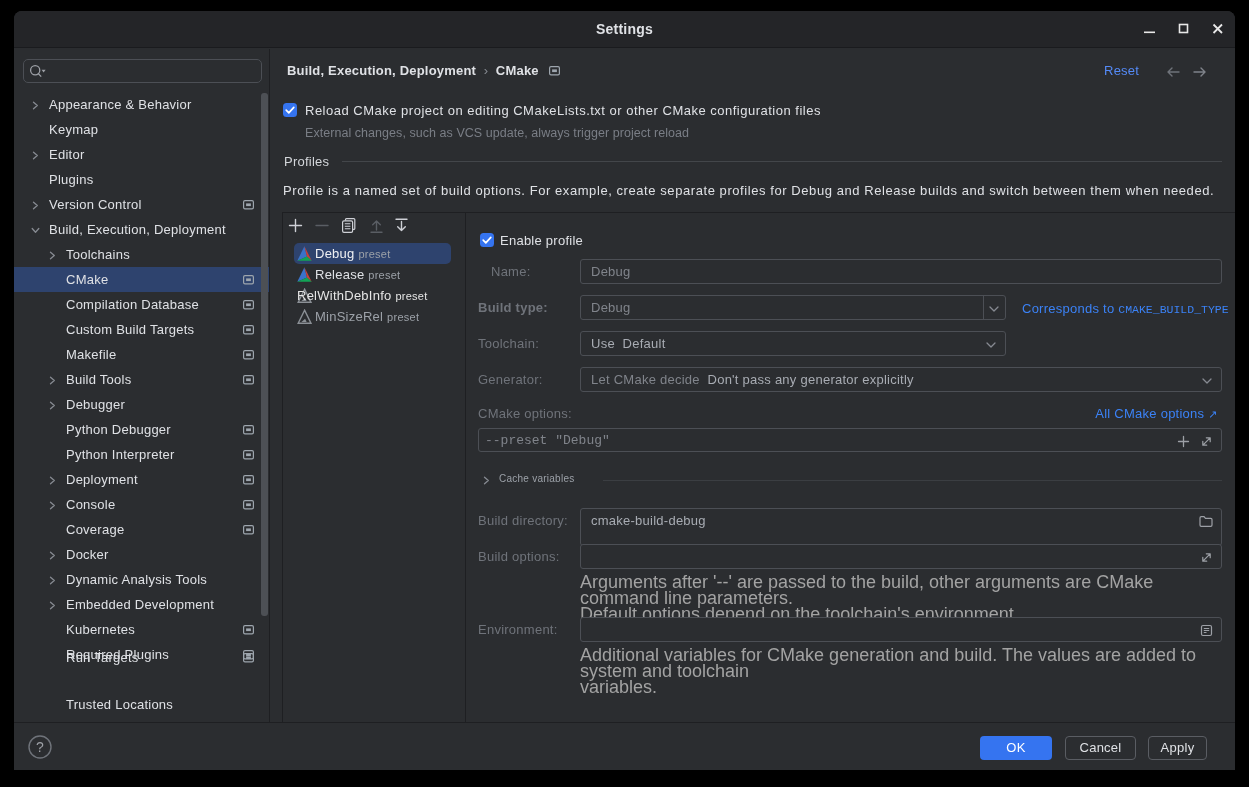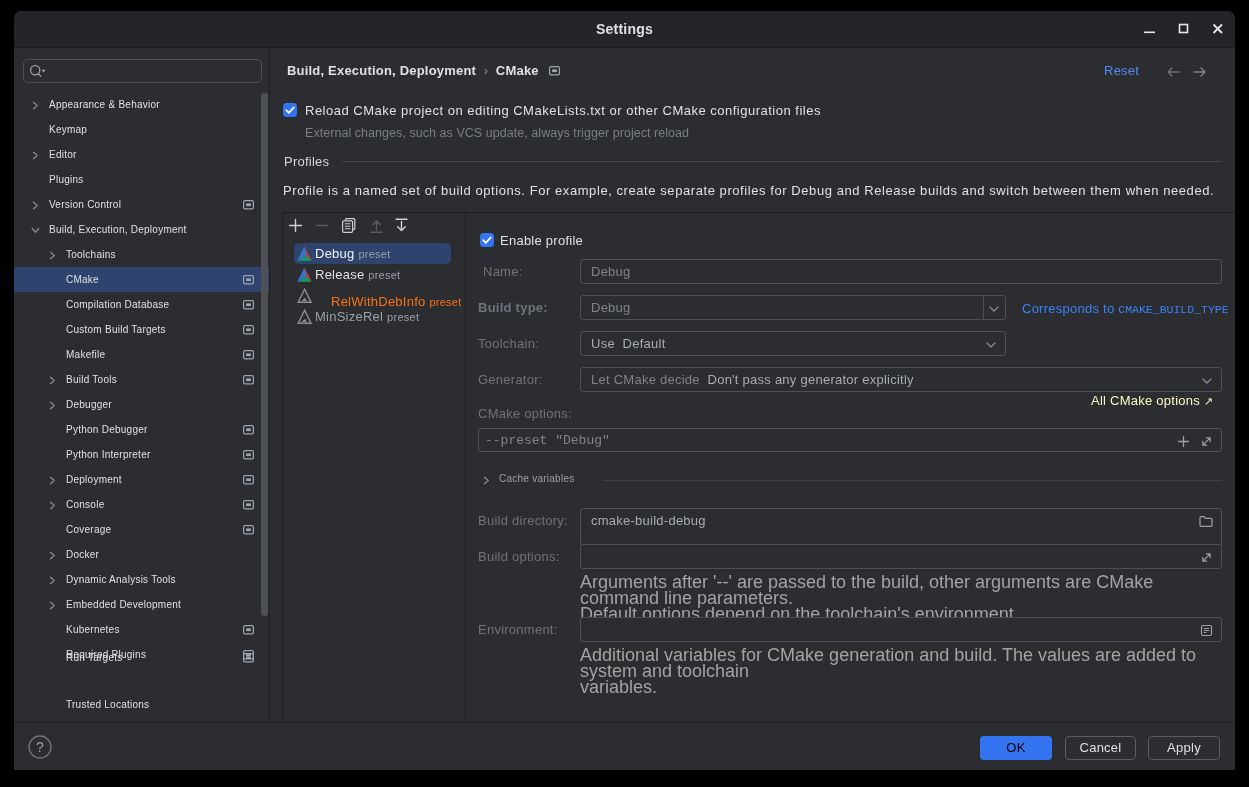--- a/index.html
+++ b/index.html
@@ -8,21 +8,21 @@
   .win { position:absolute; left:14px; top:11px; width:1221px; height:759px;
     background:#2b2d30; border-radius:8px 8px 0 0; overflow:hidden; }
   .abs { position:absolute; }
   .titlebar { position:absolute; left:0; top:0; width:100%; height:37px;
     background:#242528; border-bottom:1px solid #1a1b1e; }
   .title { position:absolute; left:0; right:0; top:0; height:37px; line-height:37px;
     text-align:center; color:#dfe1e5; font-size:14px; font-weight:bold; }
   .sidebar { position:absolute; left:0; top:38px; width:256px; bottom:48px;
     background:#2b2d30; border-right:1px solid #1e1f22; }
   .row { position:absolute; left:0; width:100%; height:25px; line-height:25px;
-    color:#dfe1e5; font-size:10px; }
+    color:#dfe1e5; font-size:13px; }
   .row .lbl1 { position:absolute; left:35px; }
   .row .lbl2 { position:absolute; left:52px; }
   .row.sel { background:#2e436e; }
   .chev { position:absolute; top:50%; margin-top:-5px; width:10px; height:10px; }
   .scr-ic { position:absolute; top:50%; margin-top:-5px; width:11px; height:10px; }
   .content { position:absolute; left:257px; top:38px; right:0; bottom:48px; background:#2b2d30; }
   .footer { position:absolute; left:0; bottom:0; width:100%; height:48px;
     background:#2b2d30; border-top:1px solid #1e1f22; }
   .inp { position:absolute; border:1px solid #4c4f55; border-radius:3px; background:#2b2d30; }
   .btn { position:absolute; height:24px; border-radius:4px; font-size:13px;
@@ -290,32 +290,32 @@
         <use href="#cmake"></use>
       </svg>
     <div class="abs" style="left:44px; top:197px; height:15px; line-height:15px; font-size:13px; color:#eff0f2;">Debug <span style="font-size:11px; color:#9ca1a8;">preset</span></div>
     <svg class="abs" style="left:26px; top:218px;" width="15" height="15" viewBox="0 0 15 15">
         <use href="#cmake"></use>
       </svg>
     <div class="abs" style="left:44px; top:218px; height:15px; line-height:15px; font-size:13px; color:#dfe1e5;">Release <span style="font-size:11px; color:#9ca1a8;">preset</span></div>
     <svg class="abs" style="left:26px; top:239px;" width="15" height="15" viewBox="0 0 15 15">
         <use href="#cmakeg"></use>
       </svg>
-    <div class="abs" style="left:60px; top:239px; height:15px; line-height:15px; font-size:13px; color:#f97316;margin-top:6px;">RelWithDebInfo <span style="font-size:11px;">preset</span></div>
+    <div class="abs" style="left:26px; top:239px; height:15px; line-height:15px; font-size:13px; color:#e5e5e5;">RelWithDebInfo <span style="font-size:11px;">preset</span></div>
     <svg class="abs" style="left:26px; top:260px;" width="15" height="15" viewBox="0 0 15 15">
         <use href="#cmakeg"></use>
       </svg>
     <div class="abs" style="left:44px; top:260px; height:15px; line-height:15px; font-size:13px; color:#9ca1a8;">MinSizeRel <span style="font-size:11px;">preset</span></div>
 
     <svg class="abs" style="left:209px; top:184px;" width="14" height="14" viewBox="0 0 14 14">
       <rect x="0" y="0" width="14" height="14" rx="3.5" fill="#3574f0"></rect>
       <path d="M3.2 7.2 L5.8 9.8 L10.8 4.4" fill="none" stroke="#fff" stroke-width="1.7" stroke-linecap="round" stroke-linejoin="round"></path>
     </svg>
     <div class="abs" style="left:229px; top:184px; height:15px; line-height:15px; font-size:13px; color:#dfe1e5;">Enable profile</div>
-    <div class="abs lbl-d" style="left:212px; top:215px;">Name:</div>
+    <div class="abs lbl-d" style="left:220px; top:215px;">Name:</div>
     <div class="inp" style="left:309px; top:210px; width:642px; height:25px;">
         <span class="inp-t">Debug</span>
       </div>
     <div class="abs lbl-d" style="left:207px; top:251px;font-weight:bold;">Build type:</div>
     <div class="inp" style="left:309px; top:246px; width:426px; height:25px;">
         <span class="inp-t">Debug</span>
       <div class="abs" style="right:21px; top:0; width:1px; height:23px; background:#4c4f55;"></div>
       <svg class="abs" style="right:6px; top:9px;" width="10" height="8">
           <use href="#combo-chev"></use>
         </svg>
@@ -329,21 +329,21 @@
         </svg>
     </div>
     <div class="abs lbl-d" style="left:207px; top:323px;">Generator:</div>
     <div class="inp" style="left:309px; top:318px; width:642px; height:25px;">
         <span class="inp-t">Let CMake decide&nbsp; <span style="color:#a8acb3;">Don't pass any generator explicitly</span></span>
       <svg class="abs" style="right:9px; top:9px;" width="10" height="8">
           <use href="#combo-chev"></use>
         </svg>
     </div>
     <div class="abs lbl-d" style="left:207px; top:357px;">CMake options:</div>
-    <div class="abs" style="left:820px; top:344px; width:131px; font-size:13px; color:#fef9c3; text-align:left;">All CMake options <span style="font-size:11px;">↗</span></div>
+    <div class="abs" style="left:820px; top:357px; width:131px; font-size:13px; color:#3b82f6; text-align:center;">All CMake options <span style="font-size:11px;">↗</span></div>
     <div class="inp" style="left:207px; top:379px; width:744px; height:24px;">
       <span class="inp-t" style="font-family:'Liberation Mono',monospace; font-size:13px; letter-spacing:0; left:6px;">--preset "Debug"</span>
       <svg class="abs" style="right:31px; top:6px;" width="13" height="13" viewBox="0 0 13 13">
           <path d="M6.5 1.5 V11.5 M1.5 6.5 H11.5" stroke="#9da0a6" stroke-width="1.3" stroke-linecap="round"></path>
         </svg>
       <svg class="abs" style="right:8px; top:6px;" width="13" height="13" viewBox="0 0 13 13">
           <path d="M2.9 10.1 L10.1 2.9 M6.3 2.8 H10.2 V6.7 M2.8 6.3 V10.2 H6.7" stroke="#9da0a6" stroke-width="1.2" fill="none" stroke-linecap="round" stroke-linejoin="round"></path>
         </svg>
     </div>
 
@@ -374,17 +374,17 @@
         </svg>
     </div>
     <div class="abs hlp" style="left:309px; top:598px;">Additional variables for CMake generation and build. The values are added to system and toolchain<br>variables.</div>
   </div>
 
   <div class="footer">
     <svg class="abs" style="left:14px; top:12px;" width="24" height="24" viewBox="0 0 24 24">
       <circle cx="12" cy="12" r="11" fill="none" stroke="#6f737a" stroke-width="1.4"></circle>
       <text x="12" y="17" font-size="14" fill="#9da0a6" text-anchor="middle" font-family="Liberation Sans">?</text>
     </svg>
-    <div class="btn" style="left:966px; top:13px; width:72px; background:#3574f0; color:#000000; line-height:24px;">OK</div>
+    <div class="btn" style="left:966px; top:13px; width:72px; background:#3574f0; color:#ffffff; line-height:24px;">OK</div>
     <div class="btn" style="left:1051px; top:13px; width:71px; border:1px solid #5a5d63;">Cancel</div>
-    <div class="btn" style="left:1134px; top:13px; width:72px; border:1px solid #5a5d63;">Apply</div>
+    <div class="btn" style="left:1134px; top:13px; width:59px; border:1px solid #5a5d63;">Apply</div>
   </div>
 </div>
 
 </body></html>

